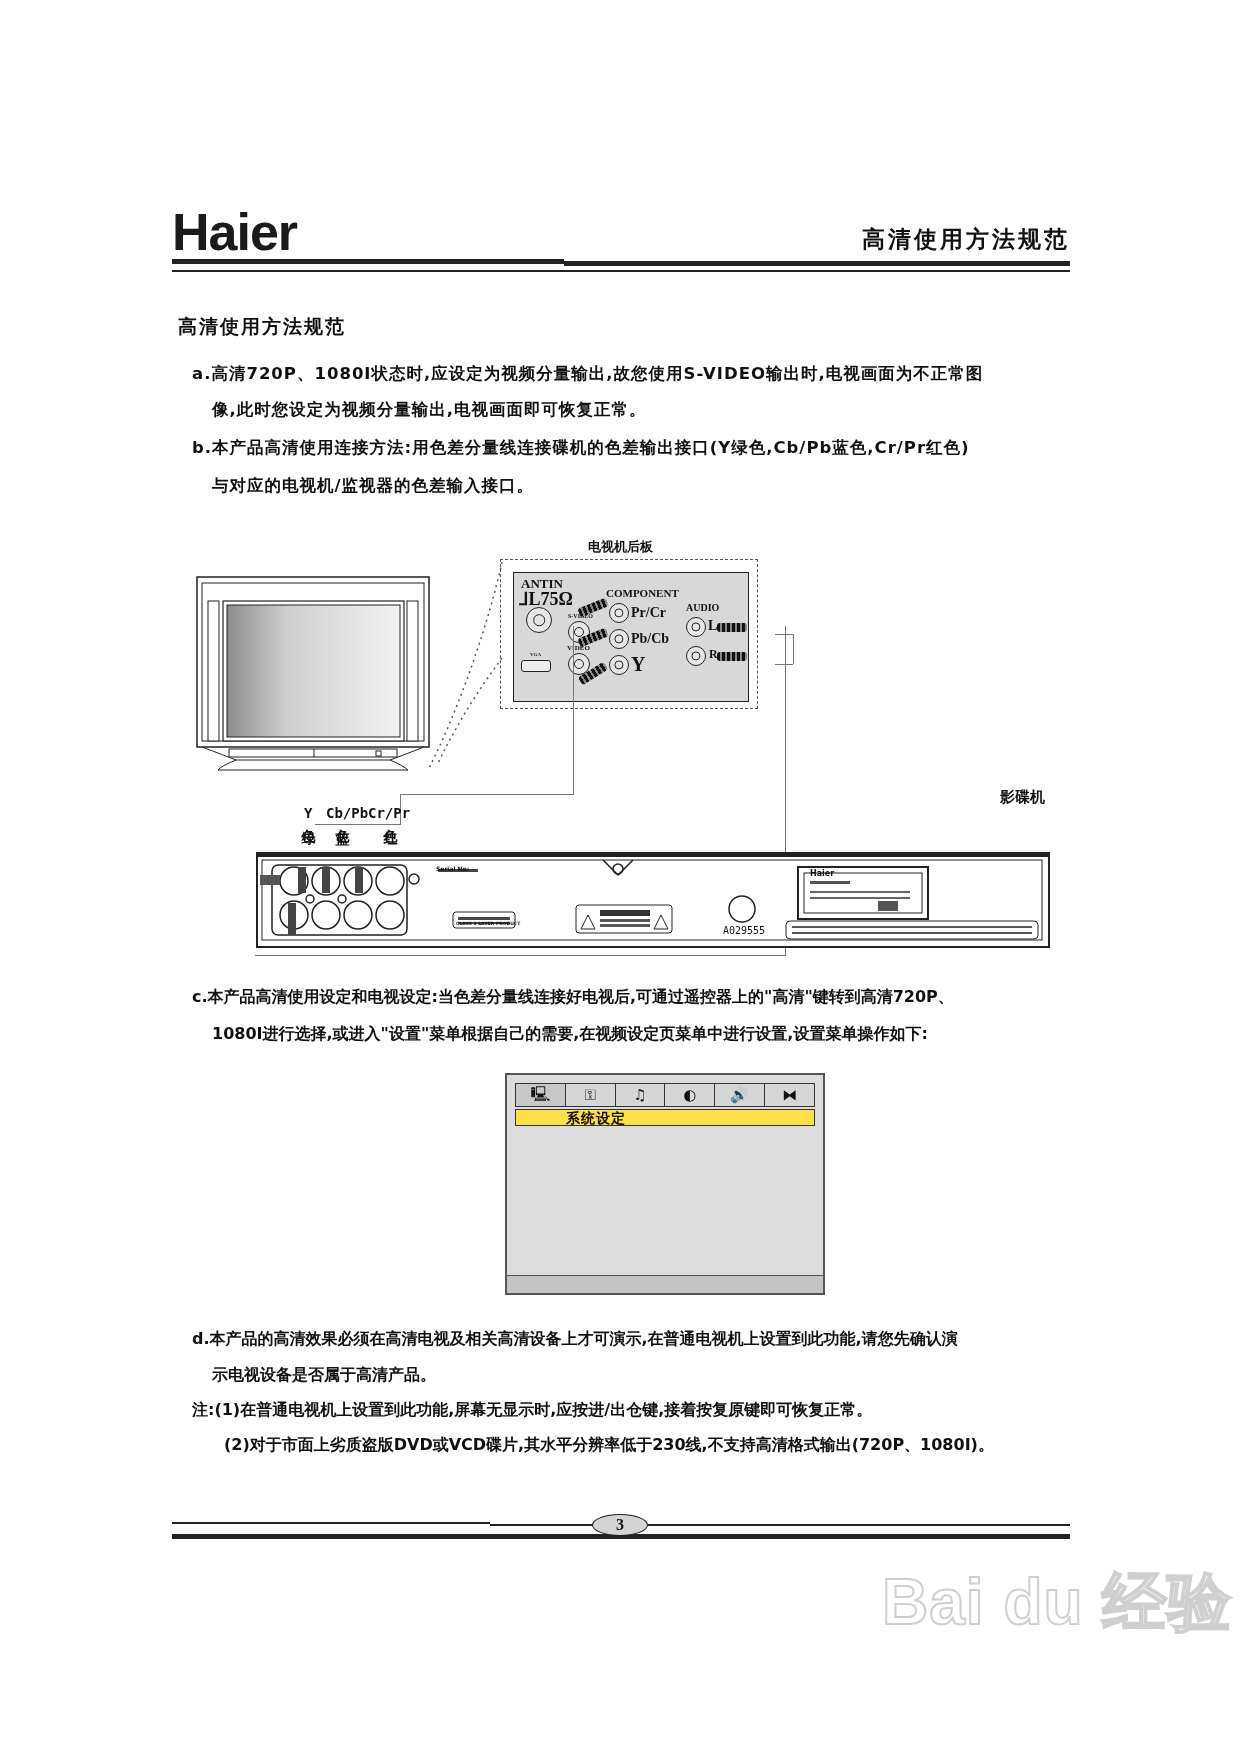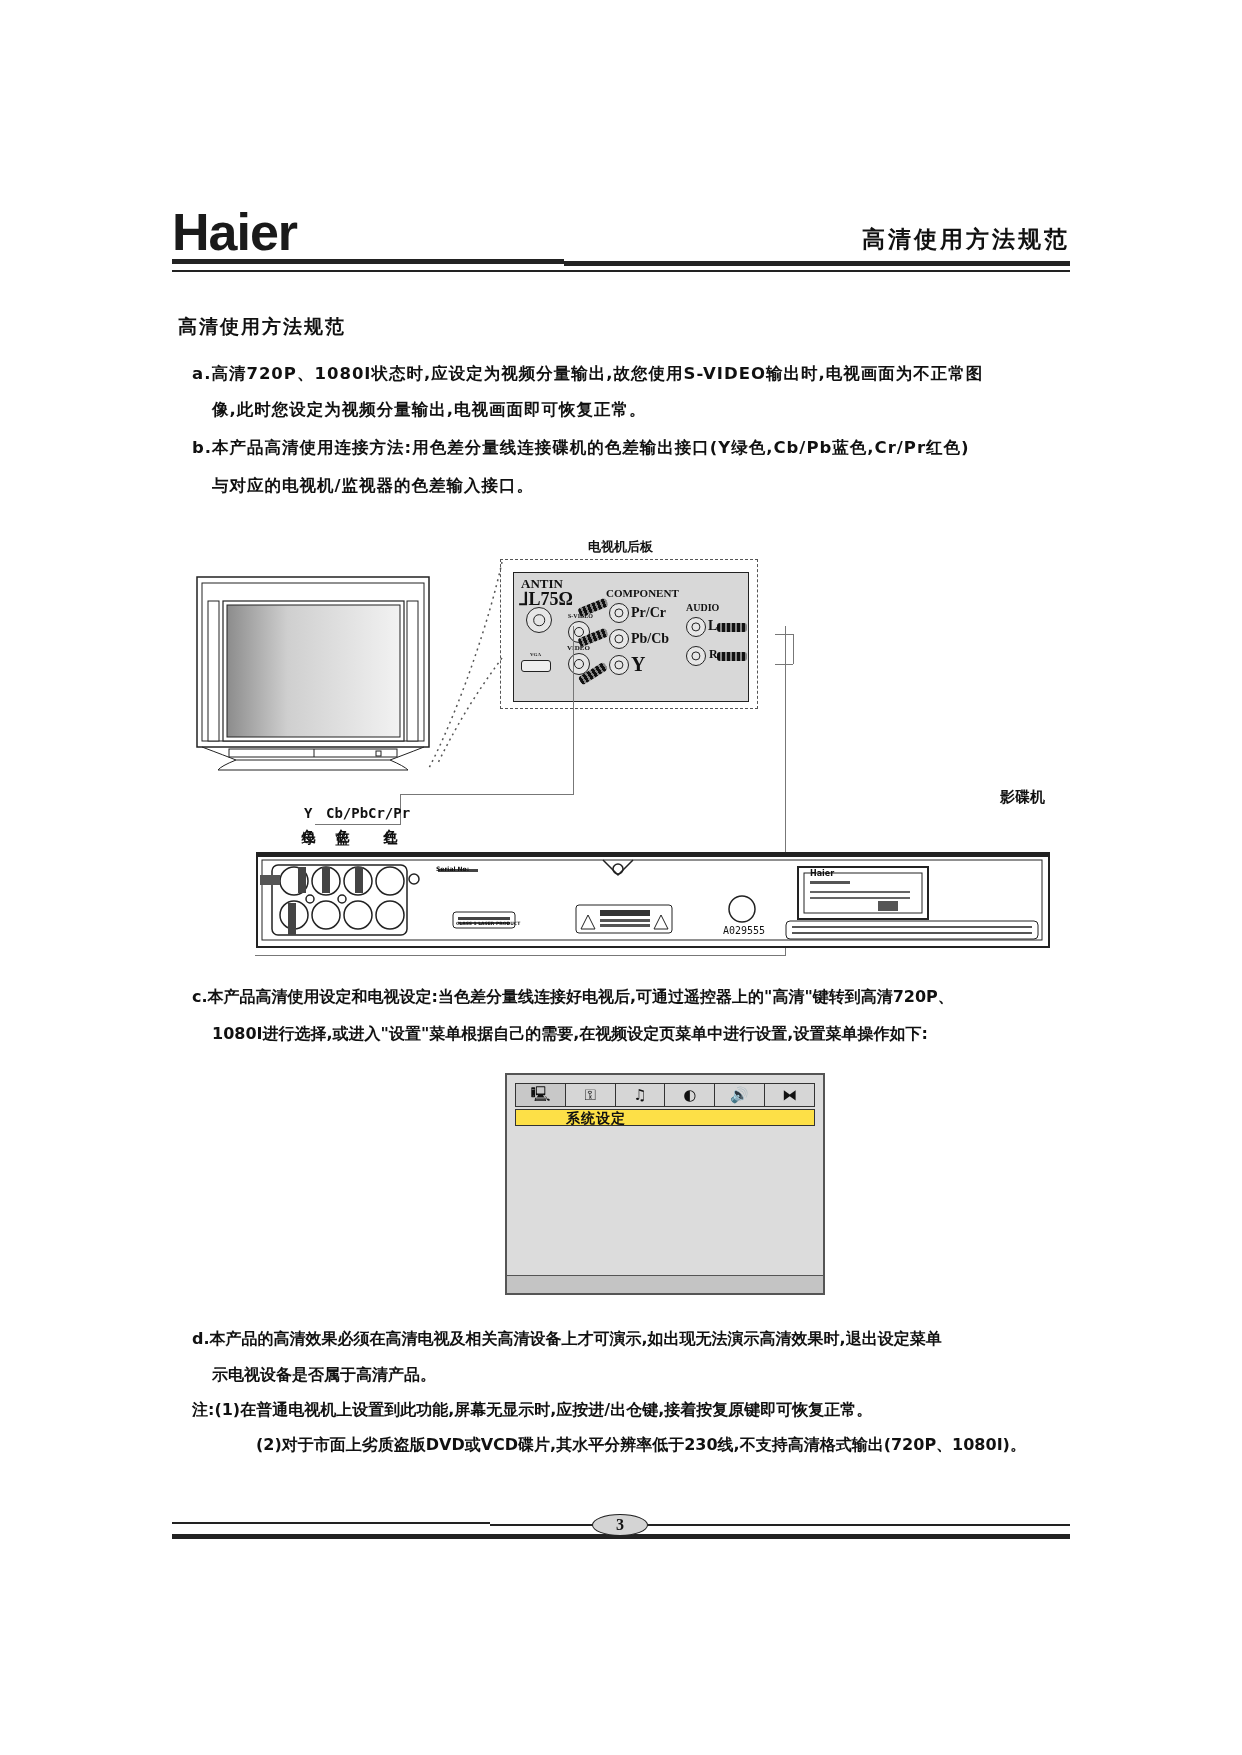--- a/index.html
+++ b/index.html
@@ -212,24 +212,25 @@
     <div class="menu-tab">◐</div>
     <div class="menu-tab">🔊</div>
     <div class="menu-tab">⧓</div>
   </div>
   <div class="menu-head">
     <span>系统设定</span>
   </div>
   <div class="menu-foot"></div>
 </div>
 
-<div class="abs para" style="left:192px;top:1331px;font-size:16px;letter-spacing:0;">d.本产品的高清效果必须在高清电视及相关高清设备上才可演示,如出现无法演示高清效果时,退出设定菜单</div>
+<div class="abs para" style="left:192px;top:1331px;font-size:16px;letter-spacing:0;">d.本产品的高清效果必须在高清电视及相关高清设备上才可演示,在普通电视机上设置到此功能,请您先确认演</div>
 <div class="abs para" style="left:212px;top:1367px;font-size:16px;letter-spacing:0;">示电视设备是否属于高清产品。</div>
 <div class="abs para" style="left:192px;top:1402px;font-size:16px;letter-spacing:0;">注:(1)在普通电视机上设置到此功能,屏幕无显示时,应按进/出仓键,接着按复原键即可恢复正常。</div>
-<div class="abs para" style="left:224px;top:1437px;font-size:16px;letter-spacing:0;margin-left:32px;">(2)对于市面上劣质盗版DVD或VCD碟片,其水平分辨率低于230线,不支持高清格式输出(720P、1080I)。</div>
+<div class="abs para" style="left:224px;top:1437px;font-size:16px;letter-spacing:0;">(2)对于市面上劣质盗版DVD或VCD碟片,其水平分辨率低于230线,不支持高清格式输出(720P、1080I)。</div>
 
 <div class="abs foot-thin-l"></div>
 <div class="abs foot-thin-r"></div>
 <div class="abs foot-thick"></div>
 <div class="abs page-oval">3</div>
 
 <div class="abs wm">
+  <div class="wm-big">Bai du 经验</div>
 </div>
 
 </body></html>

